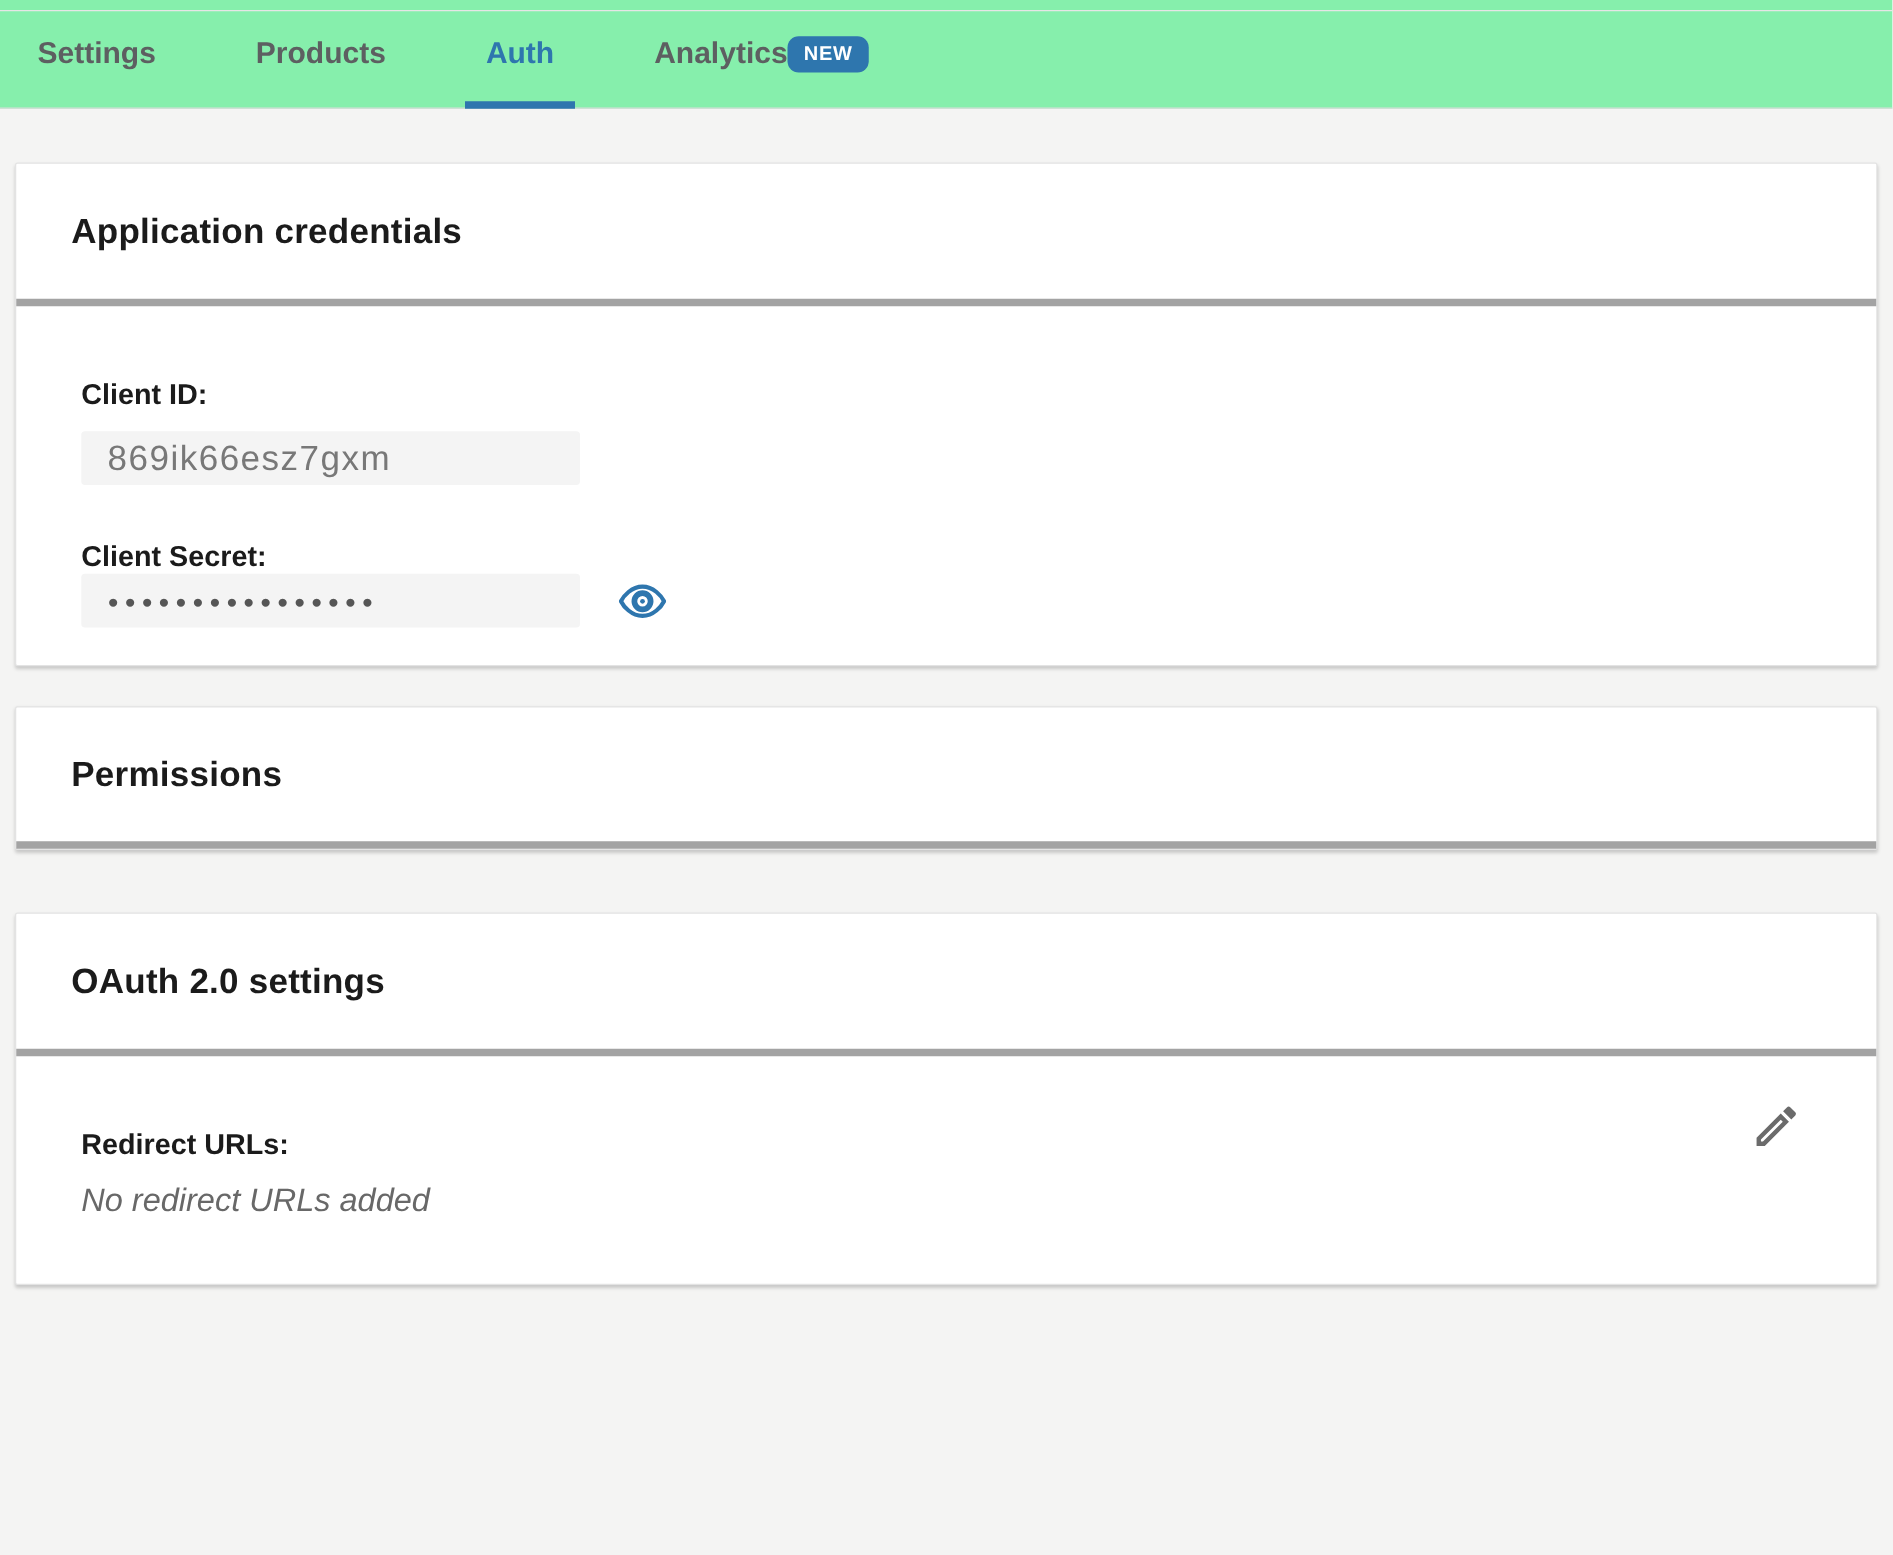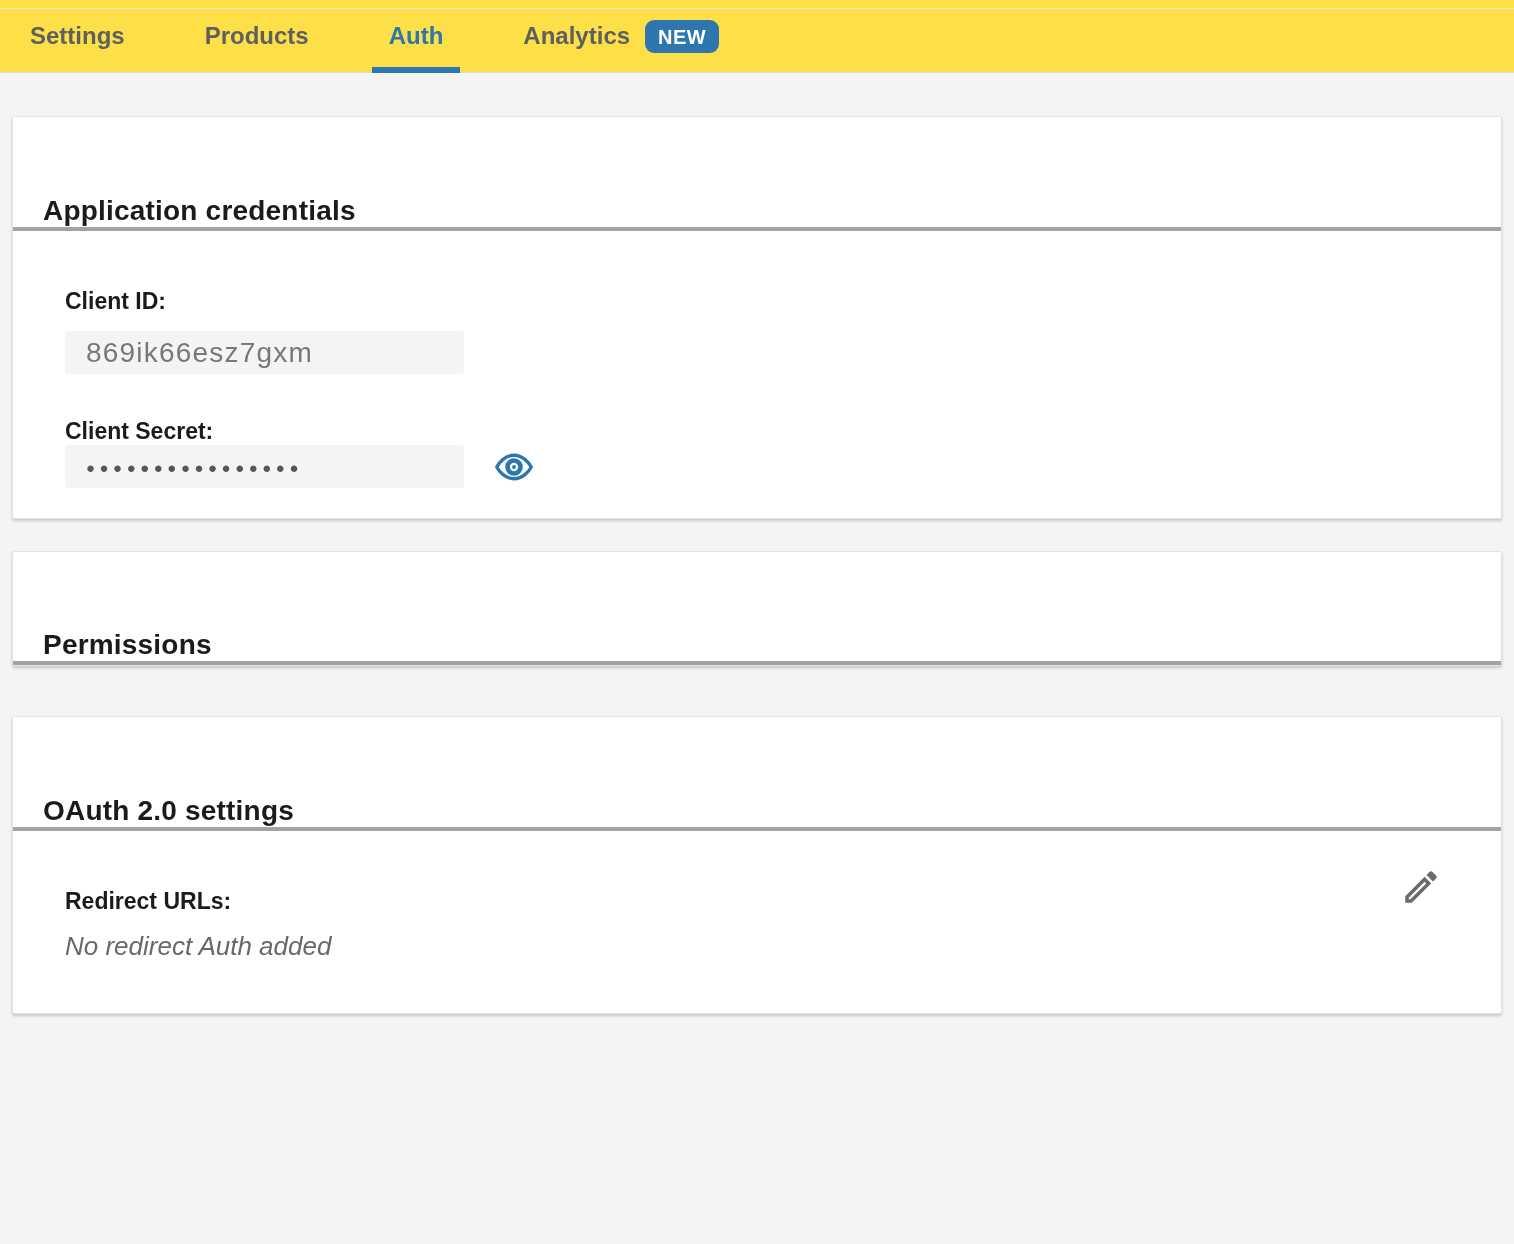--- a/index.html
+++ b/index.html
@@ -6,22 +6,22 @@
   html,body { width:1514px; height:1244px; }
   body {
     font-family:"Liberation Sans", sans-serif;
     background:#f4f4f3;
     overflow:hidden;
   }
 
   
   .tabbar {
     position:relative;
-    height:73px;
-    background:#fde047;
+    height:87px;
+    background:#86efac;
     border-bottom:1px solid #dcdcdc;
     display:flex;
     align-items:stretch;
     padding-left:13px;
   }
   .tabbar-topline {
     position:absolute;
     top:8px; left:0; right:0; height:1px;
     background:#e6e6e6;
   }
@@ -40,45 +40,44 @@
   .tab.active { color:#2e76ae; }
   .tab.active::after {
     content:"";
     position:absolute;
     left:0; right:0; bottom:-1px;
     height:6px;
     background:#2e76ae;
   }
   .badge {
     display:inline-block;
-    margin-left:15px;
     background:#2e76ae;
     color:#ffffff;
-    font-size:20px;
+    font-size:16px;
     font-weight:700;
     line-height:1;
     padding:7px 13px 6px;
     border-radius:9px;
     letter-spacing:0.5px;
   }
 
   
   .card {
     background:#ffffff;
     margin:0 12px;
     border:1px solid #e3e3e3;
     border-radius:2px;
     box-shadow:0 2px 3px rgba(0,0,0,0.18);
   }
   .card-header {
     height:114px;
     display:flex;
-    align-items:flex-end;
-    padding:0 30px;
-    border-bottom:4px solid #a3a3a3;
+    align-items:center;
+    padding:0 44px;
+    border-bottom:6px solid #a3a3a3;
   }
   .card-title {
     font-size:28px;
     font-weight:700;
     color:#1b1b1b;
     letter-spacing:0.2px;
   }
 
   .card-credentials { margin-top:43px; }
   .card-credentials .card-body { padding:56px 52px 30px; }
@@ -204,21 +203,21 @@
     <h2 class="card-title">Permissions</h2>
   </div>
 </section>
 
 <section class="card card-oauth">
   <div class="card-header">
     <h2 class="card-title">OAuth 2.0 settings</h2>
   </div>
   <div class="card-body">
     <div class="field-label">Redirect URLs:</div>
-    <div class="empty-text">No redirect Auth added</div>
+    <div class="empty-text">No redirect URLs added</div>
 
     <button class="edit-btn">
       <span style="display:flex;">
         <svg width="42" height="42" viewBox="0 0 24 24">
           <path fill="#6b6b6b" d="M14.06 9.02l.92.92L5.92 19H5v-.92l9.06-9.06M17.66 3c-.25 0-.51.1-.7.29l-1.83 1.83 3.75 3.75 1.83-1.83c.39-.39.39-1.02 0-1.41l-2.34-2.34c-.2-.2-.45-.29-.71-.29zm-3.6 3.19L3 17.25V21h3.75L17.81 9.94l-3.75-3.75z"></path>
         </svg>
       </span>
     </button>
   </div>
 </section>

